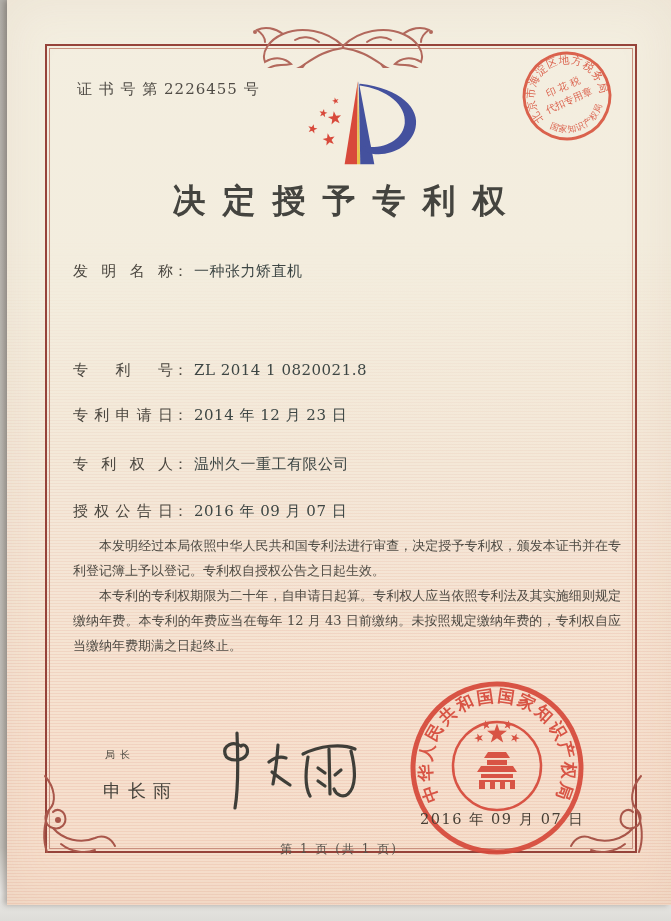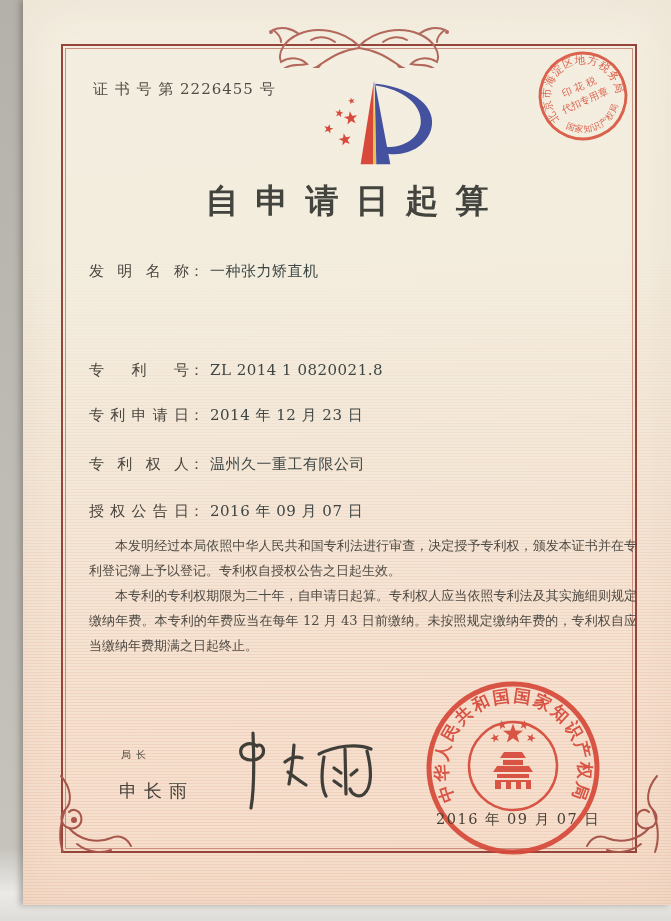--- a/index.html
+++ b/index.html
@@ -6,21 +6,20 @@
   body{
     width:671px;height:921px;overflow:hidden;
     background:#b9b6b0;
     font-family:"DejaVu Serif","Liberation Serif",serif;
   }
   .page{position:relative;width:671px;height:921px;background:linear-gradient(180deg,#b4b1ab 0,#c6c3bd 92%,#ebeae7 97%,#dddcd8 100%);}
   .sheet{
     position:absolute;left:7px;top:0;right:0;bottom:16px;
     background:linear-gradient(176deg,#f3eee0 0%,#f3edde 30%,#f4e8d8 52%,#f6e0ce 78%,#f5dcc8 100%);
     box-shadow:-3px 0 6px rgba(60,50,40,.35), inset 0 0 50px rgba(190,150,120,.12);
-    margin-left:16px;
   }
   .texture{
     position:absolute;inset:0;pointer-events:none;
     background:repeating-linear-gradient(180deg,rgba(210,115,92,.12) 0 1px,rgba(255,248,240,.04) 1px 3px);
     -webkit-mask-image:linear-gradient(180deg,transparent 0%,transparent 26%,rgba(0,0,0,.55) 48%,#000 72%);
     mask-image:linear-gradient(180deg,transparent 0%,transparent 26%,rgba(0,0,0,.55) 48%,#000 72%);
   }
   .frame{
     position:absolute;left:38px;top:44px;right:34px;bottom:52px;
     border:2px solid #96433a;
@@ -121,21 +120,21 @@
       <path d="M89,6 C138,12 162,36 156,60 C151,82 126,95 103,91 C97,90 92,86 90,82 C118,87 141,74 143,54 C145,32 122,13 87,8 Z" fill="#44519e"></path>
       <g fill="#d8493b">
         <use href="#star5" transform="translate(59,27) scale(0.42) rotate(-15)"></use>
         <use href="#star5" transform="translate(44,42) scale(0.52) rotate(10)"></use>
         <use href="#star5" transform="translate(58,48) scale(0.85) rotate(-8)"></use>
         <use href="#star5" transform="translate(31,61) scale(0.6) rotate(14)"></use>
         <use href="#star5" transform="translate(51,74) scale(0.78) rotate(-12)"></use>
       </g>
     </svg>
 
-    <div class="title">自申请日起算</div>
+    <div class="title">决定授予专利权</div>
 
     <div class="field-row" style="top:262px">
       <span class="flabel">发明名称</span><span class="fcolon">：</span><span class="fvalue">一种张力矫直机</span>
     </div>
     <div class="field-row" style="top:361px">
       <span class="flabel">专利号</span><span class="fcolon">：</span><span class="fvalue">ZL 2014 1 0820021.8</span>
     </div>
     <div class="field-row" style="top:406px">
       <span class="flabel">专利申请日</span><span class="fcolon">：</span><span class="fvalue">2014 年 12 月 23 日</span>
     </div>
@@ -193,14 +192,15 @@
           <rect x="74" y="96" width="32" height="4"></rect>
           <rect x="72" y="102" width="36" height="9"></rect>
           <rect x="78" y="104" width="5" height="7" fill="#f4ddca"></rect>
           <rect x="88" y="104" width="5" height="7" fill="#f4ddca"></rect>
           <rect x="98" y="104" width="5" height="7" fill="#f4ddca"></rect>
         </g>
       </g>
     </svg>
     <div class="grant-date">2016 年 09 月 07 日</div>
 
+    <div class="footer">第 1 页 (共 1 页)</div>
   </div>
 </div>
 
 </body></html>

